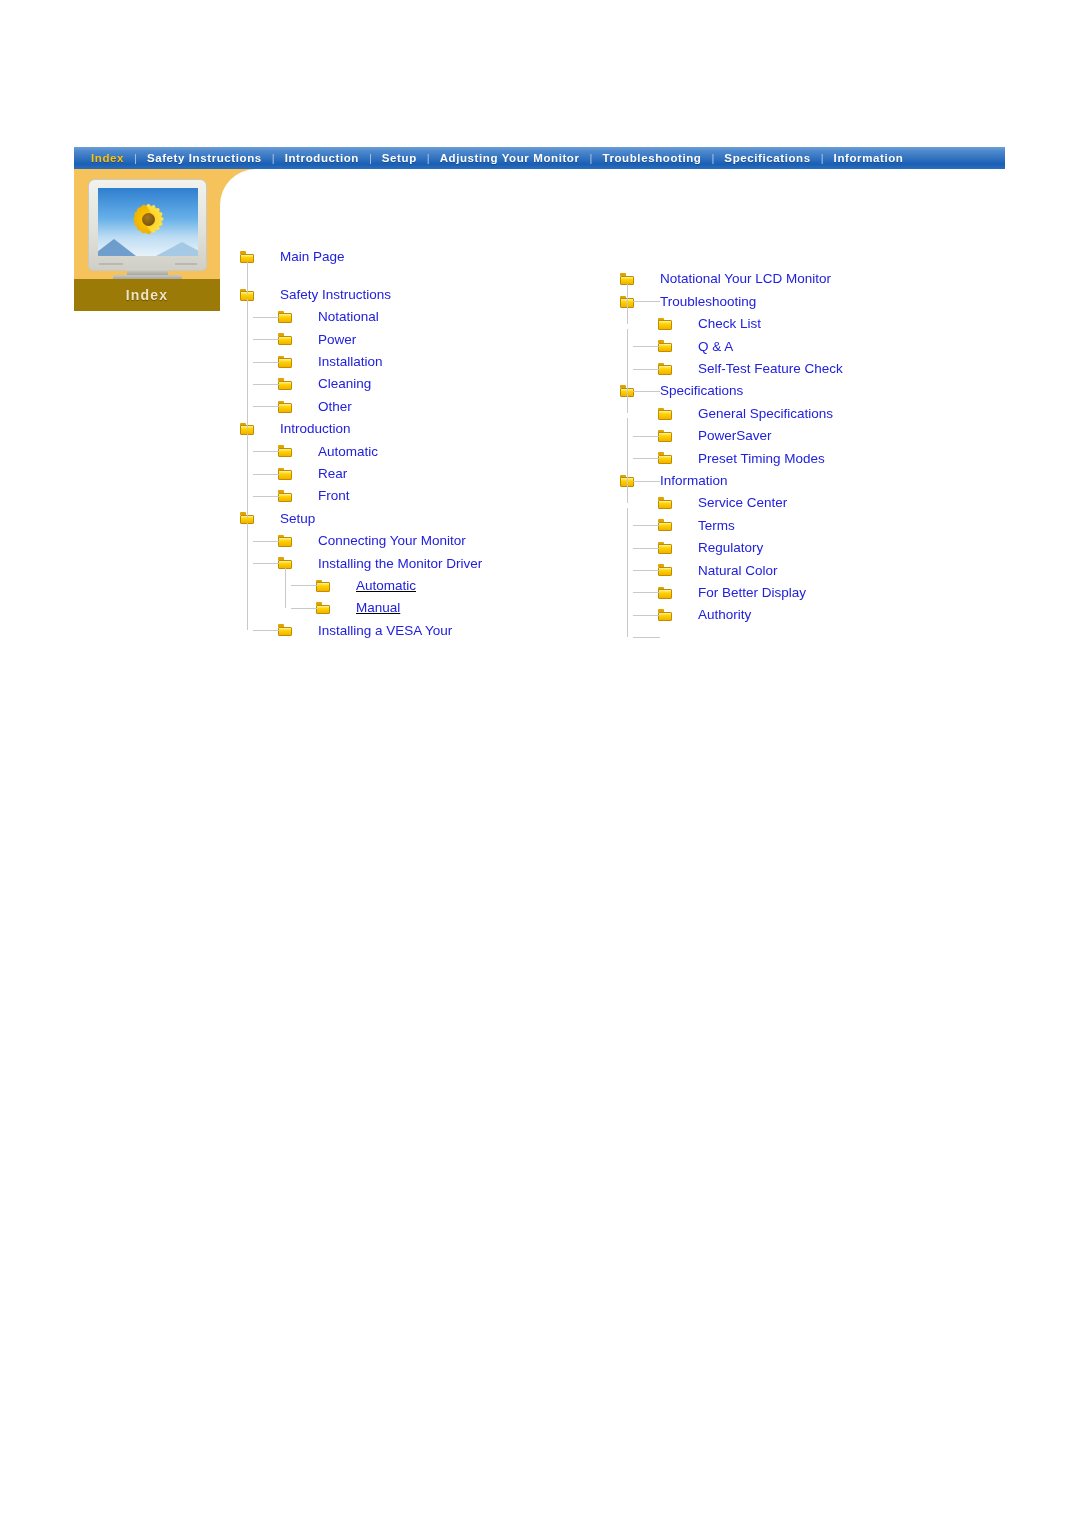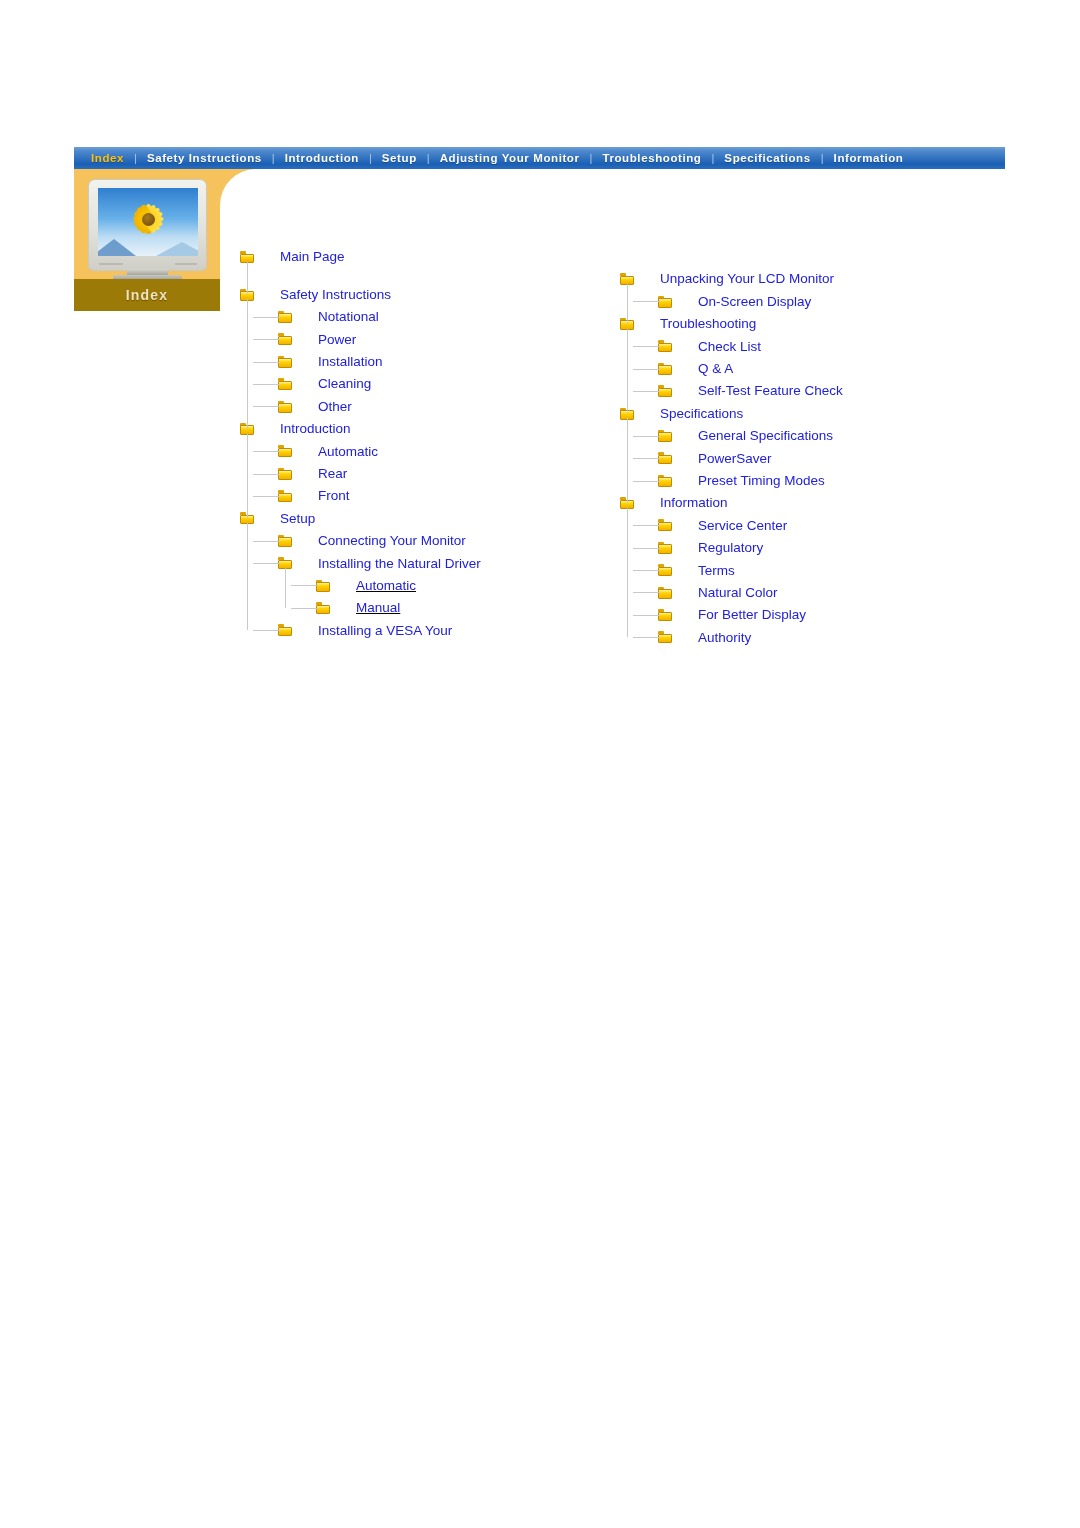--- a/index.html
+++ b/index.html
@@ -419,21 +419,21 @@
         <span class="tab"></span>
         <span class="body"></span>
       </span>
       <span class="label">Connecting Your Monitor</span>
     </div>
     <div class="tnode lv2">
       <span class="folder">
         <span class="tab"></span>
         <span class="body"></span>
       </span>
-      <span class="label">Installing the Natural Driver</span>
+      <span class="label">Installing the Monitor Driver</span>
     </div>
     <div class="tnode lv3">
       <span class="folder">
         <span class="tab"></span>
         <span class="body"></span>
       </span>
       <span class="label">Automatic</span>
     </div>
     <div class="tnode lv3">
       <span class="folder">
@@ -469,28 +469,21 @@
     <div class="vline" style="left: 7px; top: 16px; height: 32px;"></div>
     <div class="vline" style="left: 7px; top: 53px; height: 130px;"></div>
     <div class="vline" style="left: 7px; top: 188px; height: 84px;"></div>
   </div>
 <div class="tree-col right" id="tree-right">
     <div class="tnode lv1">
       <span class="folder">
         <span class="tab"></span>
         <span class="body"></span>
       </span>
-      <span class="label">Unpacking Your LCD Monitor</span>
-    </div>
-    <div class="tnode lv2">
-      <span class="folder">
-        <span class="tab"></span>
-        <span class="body"></span>
-      </span>
-      <span class="label">On-Screen Display</span>
+      <span class="label">Notational Your LCD Monitor</span>
     </div>
     <div class="tnode lv1">
       <span class="folder">
         <span class="tab"></span>
         <span class="body"></span>
       </span>
       <span class="label">Troubleshooting</span>
     </div>
     <div class="tnode lv2">
       <span class="folder">
@@ -553,28 +546,28 @@
         <span class="tab"></span>
         <span class="body"></span>
       </span>
       <span class="label">Service Center</span>
     </div>
     <div class="tnode lv2">
       <span class="folder">
         <span class="tab"></span>
         <span class="body"></span>
       </span>
+      <span class="label">Terms</span>
+    </div>
+    <div class="tnode lv2">
+      <span class="folder">
+        <span class="tab"></span>
+        <span class="body"></span>
+      </span>
       <span class="label">Regulatory</span>
-    </div>
-    <div class="tnode lv2">
-      <span class="folder">
-        <span class="tab"></span>
-        <span class="body"></span>
-      </span>
-      <span class="label">Terms</span>
     </div>
     <div class="tnode lv2">
       <span class="folder">
         <span class="tab"></span>
         <span class="body"></span>
       </span>
       <span class="label">Natural Color</span>
     </div>
     <div class="tnode lv2">
       <span class="folder">

